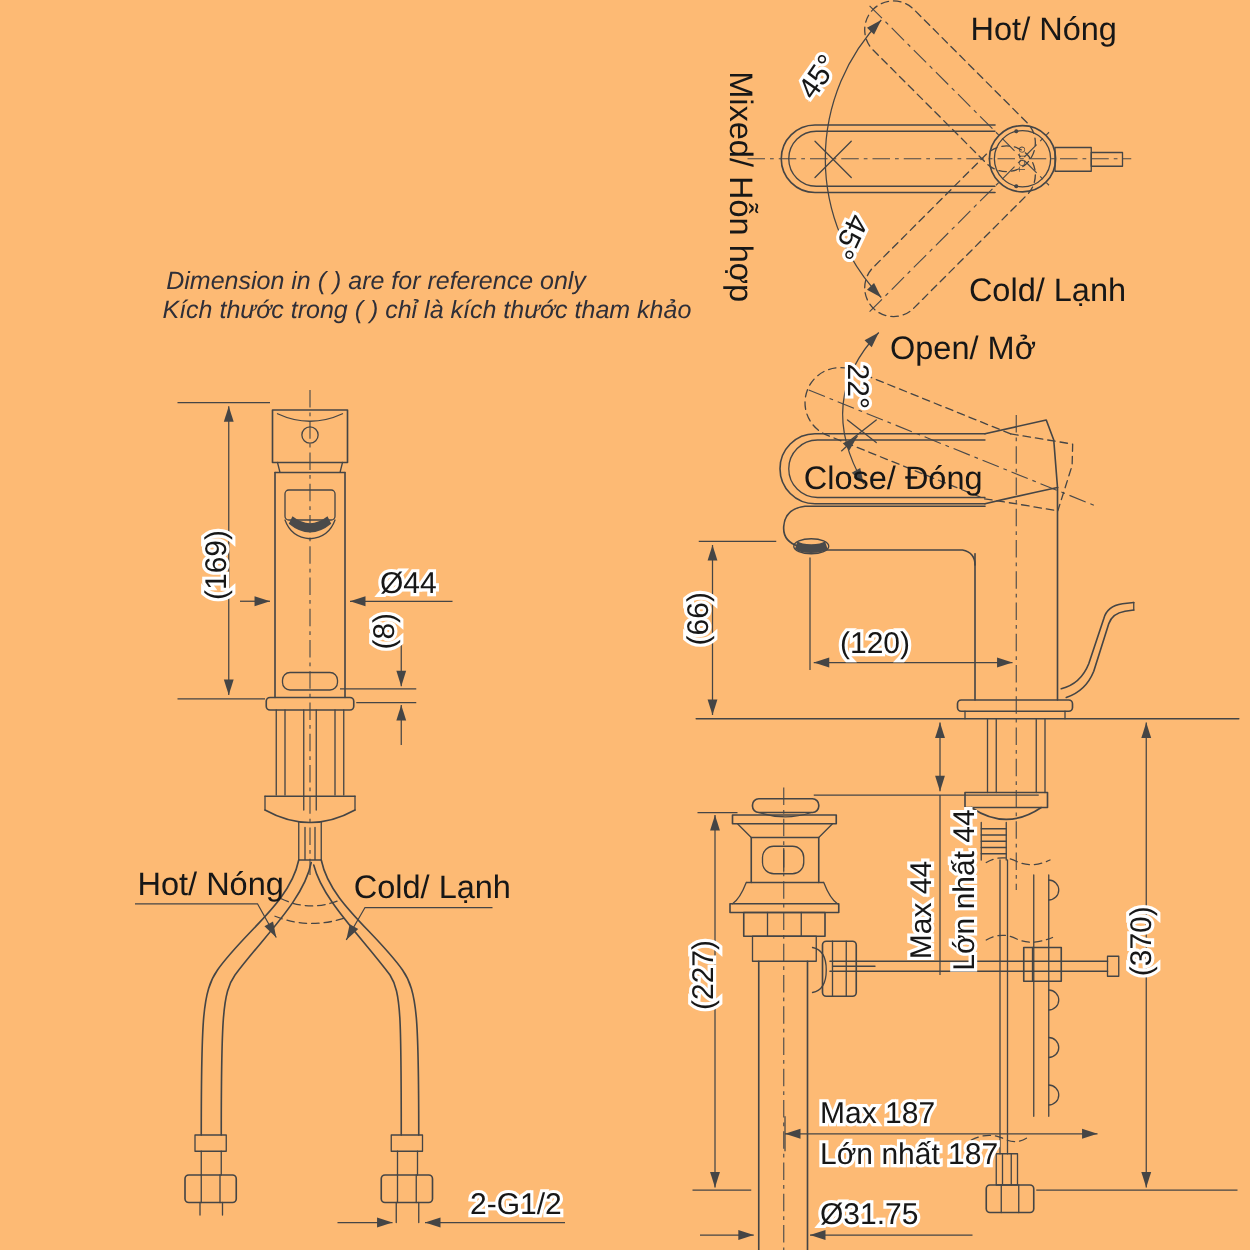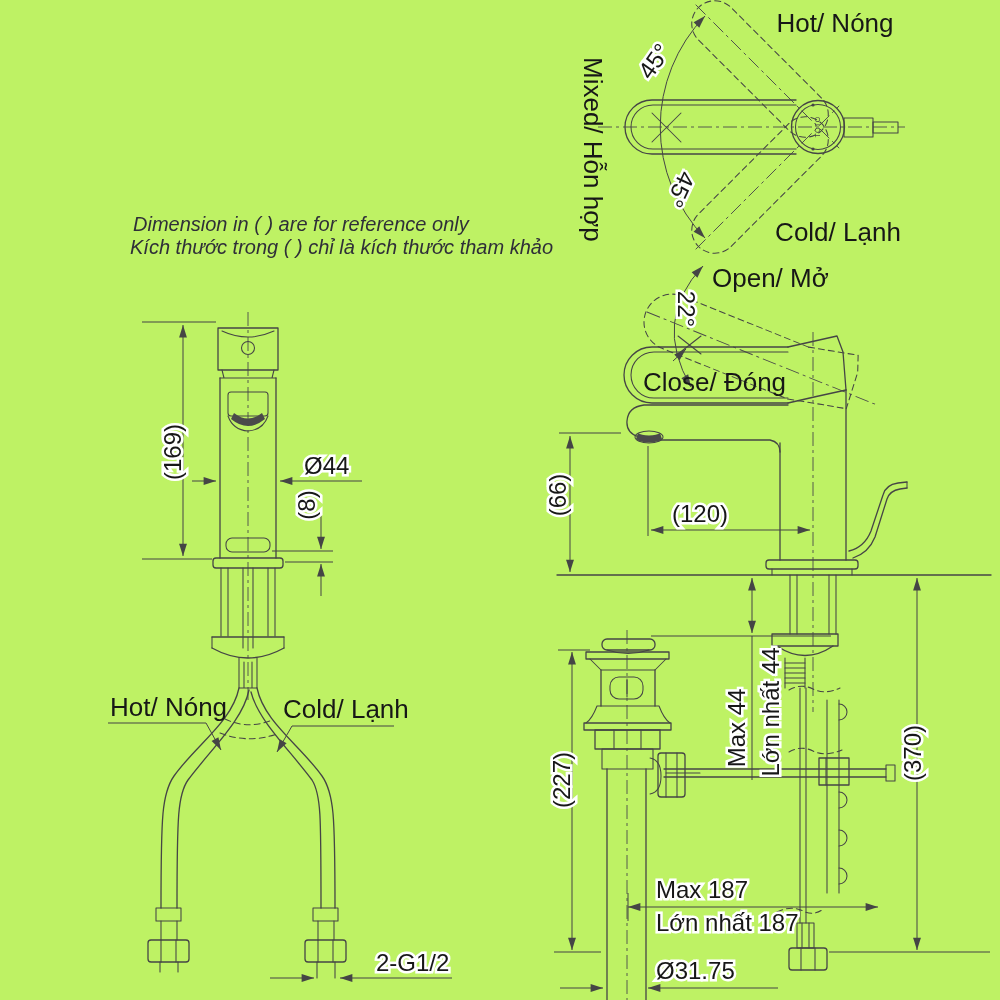--- a/index.html
+++ b/index.html
@@ -1,16 +1,16 @@
 <!DOCTYPE html>
 <html><head>
 <meta charset="utf-8">
 <style>
   html,body{margin:0;padding:0;background:#ffffff;}
-  .page{position:relative;width:1000px;height:1000px;background:#bef264;overflow:hidden;}
+  .page{position:relative;width:1000px;height:1000px;background:#fdba74;overflow:hidden;}
   svg{display:block;}
   .s{fill:none;stroke:#454545;stroke-width:1.3;stroke-linejoin:round;stroke-linecap:round;}
   .s2{stroke-width:1.05;}
   .dsh{stroke-dasharray:6 4;}
   .cl{fill:none;stroke:#4a4a4a;stroke-width:0.9;stroke-dasharray:14 4 3 4;}
   .dim{fill:none;stroke:#454545;stroke-width:1;}
   .arr{marker-end:url(#arw);}
   .arrs{marker-start:url(#arw);}
   .arr2{marker-start:url(#arw);marker-end:url(#arw);}
   text{font-family:"Liberation Sans","DejaVu Sans",sans-serif;fill:#171717;}

